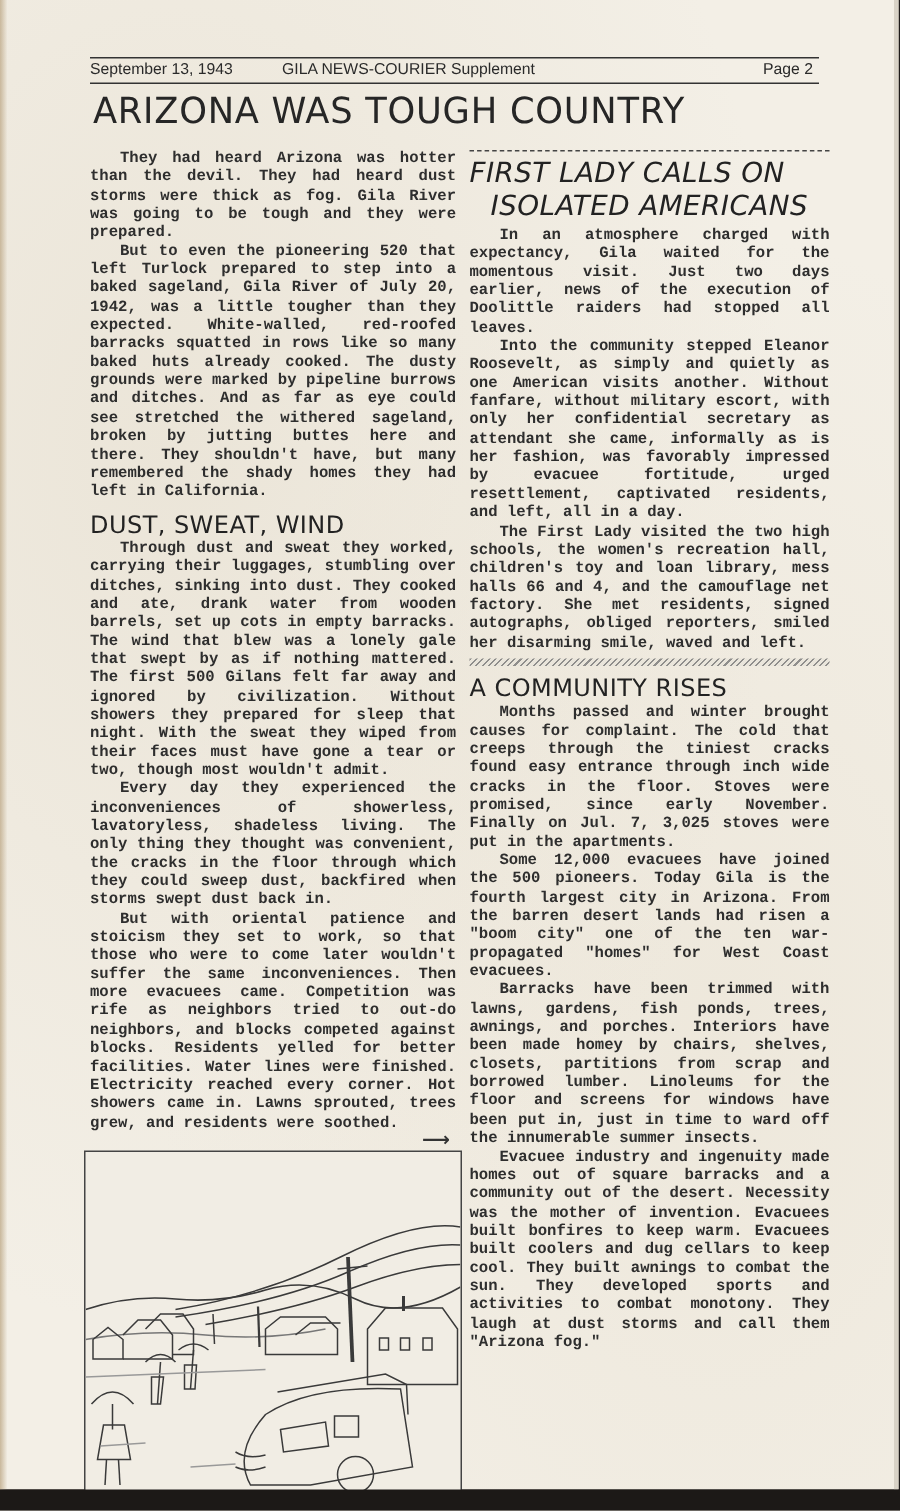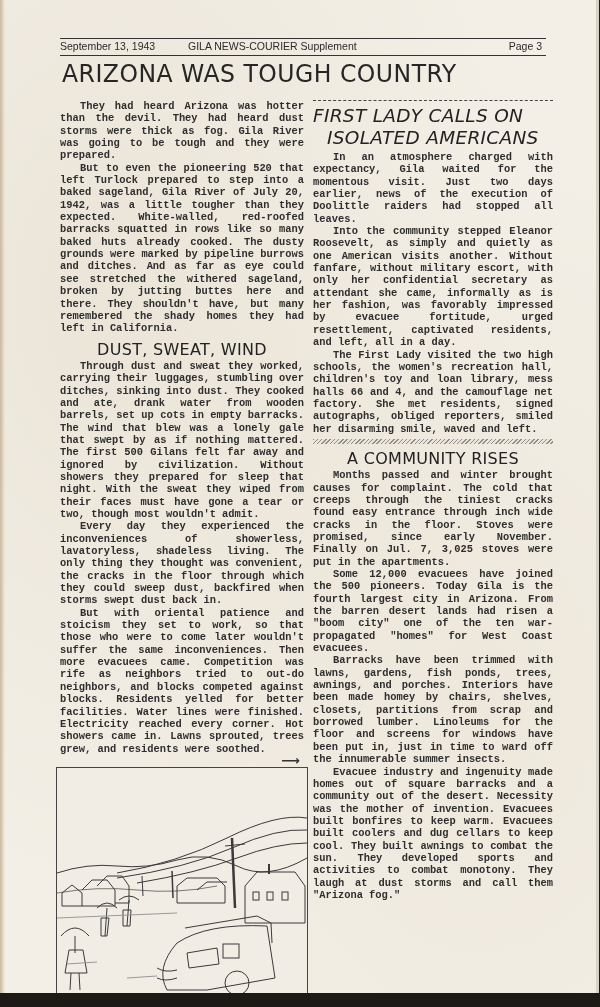--- a/index.html
+++ b/index.html
@@ -43,21 +43,21 @@
       font-family: "Liberation Mono", "DejaVu Sans Mono", monospace;
       font-size: 10.4px; line-height: 12.35px; color: #2e2e2e;
       text-align: justify;
     }
     .col-left { left: 60px; top: 100px; width: 244px; }
     .col-right { left: 313px; top: 100px; width: 240px; }
     .col p { margin: 0; text-indent: 20px; font-weight: bold; }
     .sec-head {
       font-family: "DejaVu Sans", sans-serif;
       font-size: 16px; color: #222; margin: 9px 0 4px 0; letter-spacing: 0.3px;
-      text-indent: 0; text-align: center; white-space: nowrap;
+      text-indent: 0; text-align: left; white-space: nowrap;
     }
     .sec-head.italic {
       font-style: italic; font-size: 18.5px; line-height: 22px;
       margin: 0 0 2px 0; text-align: left;
     }
     .sec-head.italic .l2 { display: block; padding-left: 14px; }
     .rule-top {
       border-top: 1.5px dashed #444; margin: 0 0 4px 0; height: 0;
     }
     .rule-hatched {
@@ -82,21 +82,21 @@
   </style>
 </head>
 <body>
 
 <div class="page">
   <div class="page-shadow-left"></div>
 
   <div class="mast">
     <span class="date">September 13, 1943</span>
     <span class="paper">GILA NEWS-COURIER  Supplement</span>
-    <span class="page-no">Page 3</span>
+    <span class="page-no">Page 2</span>
   </div>
 
   <h1 class="main-title">ARIZONA WAS TOUGH COUNTRY</h1>
 
   <div class="col col-left">
     <p>They had heard Arizona was hotter than the devil. They had heard dust storms were thick as fog. Gila River was going to be tough and they were prepared.</p>
     <p>But to even the pioneering 520 that left Turlock prepared to step into a baked sageland, Gila River of July 20, 1942, was a little tougher than they expected. White-walled, red-roofed barracks squatted in rows like so many baked huts already cooked. The dusty grounds were marked by pipeline burrows and ditches. And as far as eye could see stretched the withered sageland, broken by jutting buttes here and there. They shouldn't have, but many remembered the shady homes they had left in California.</p>
     <div class="sec-head">DUST, SWEAT, WIND</div>
     <p>Through dust and sweat they worked, carrying their luggages, stumbling over ditches, sinking into dust. They cooked and ate, drank water from wooden barrels, set up cots in empty barracks. The wind that blew was a lonely gale that swept by as if nothing mattered. The first 500 Gilans felt far away and ignored by civilization. Without showers they prepared for sleep that night. With the sweat they wiped from their faces must have gone a tear or two, though most wouldn't admit.</p>
     <p>Every day they experienced the inconveniences of showerless, lavatoryless, shadeless living. The only thing they thought was convenient, the cracks in the floor through which they could sweep dust, backfired when storms swept dust back in.</p>

